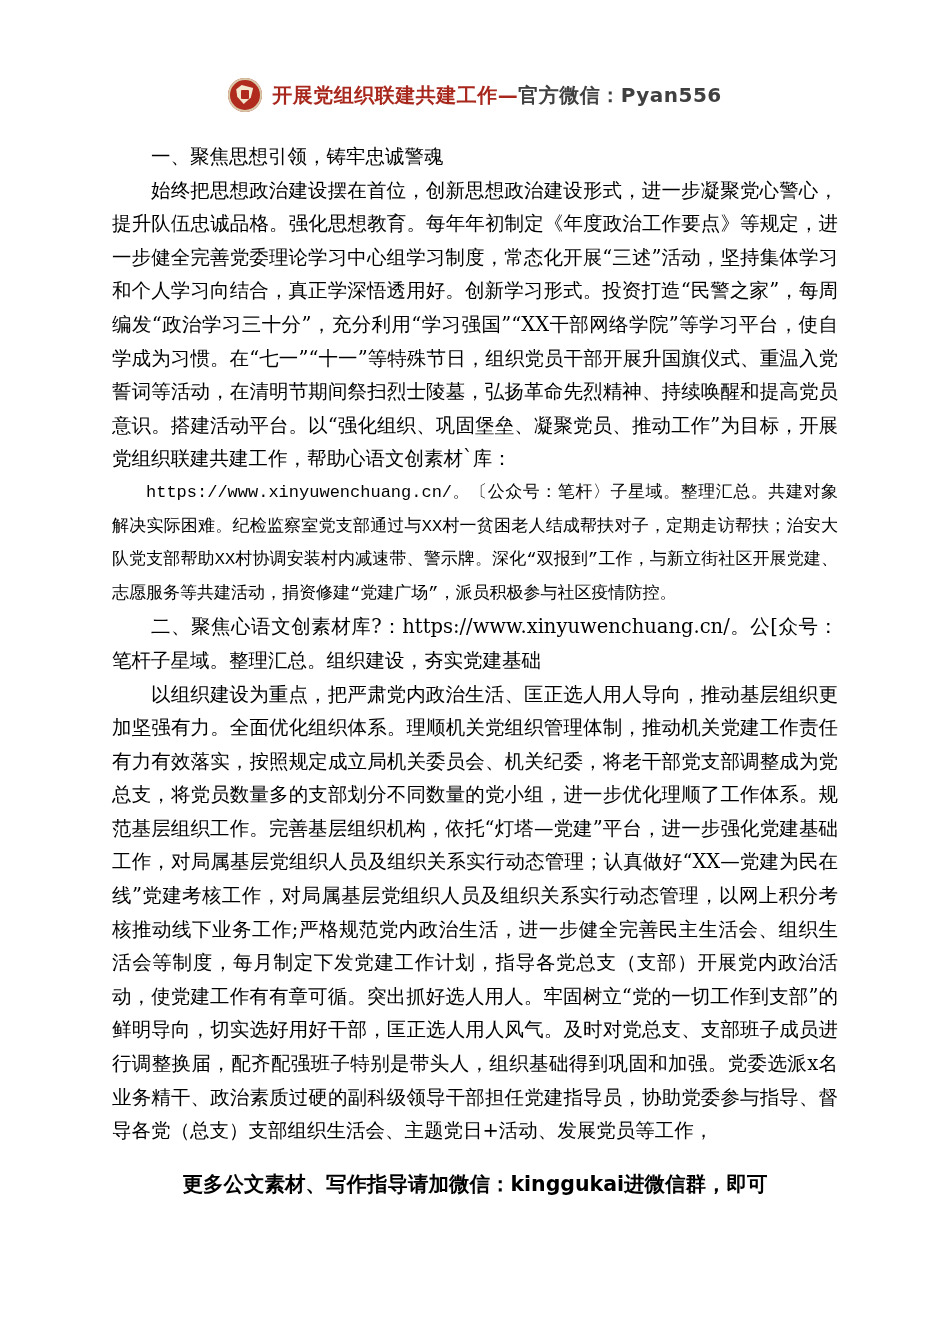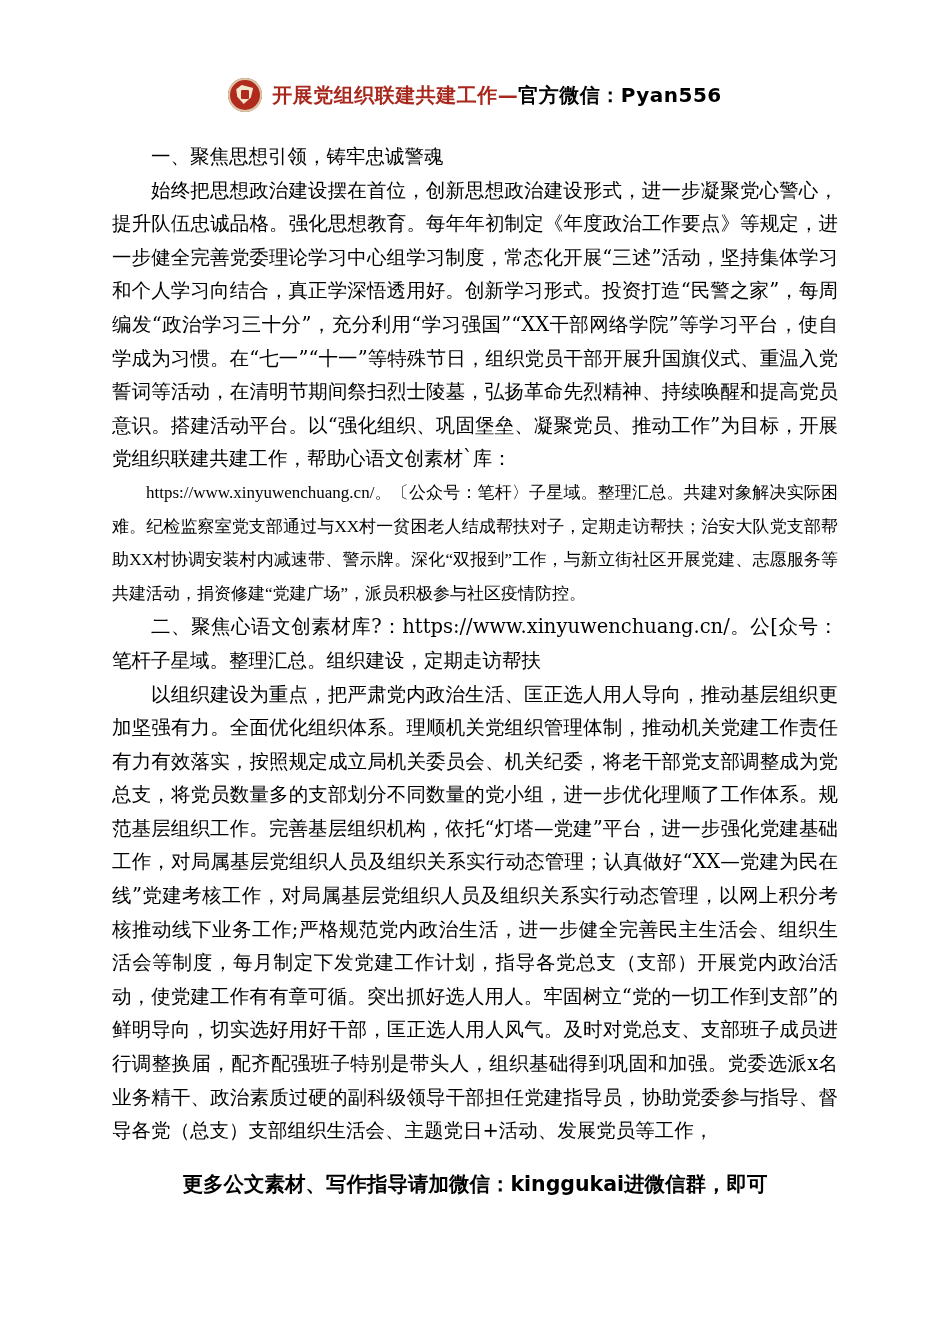--- a/index.html
+++ b/index.html
@@ -60,40 +60,40 @@
     border-radius: 1px;
   }
   .wm-text {
     font-family: "DejaVu Sans", "Liberation Sans", sans-serif;
     font-weight: bold;
     font-size: 20px;
     letter-spacing: 0.5px;
     color: #a8271c;
     white-space: nowrap;
   }
-  .wm-text .wx { color: #000000; }
+  .wm-text .wx { color: #404040; }
 
   
   .content {
     margin-top: 26px;
     font-size: 19.5px;
     line-height: 33.6px;
     text-align: justify;
     text-justify: inter-ideograph;
   }
   .content p {
     margin: 0;
     text-indent: 2em;
   }
   .content p.heading {
     font-weight: normal;
     margin-top: 28px;
   }
   .mono {
-    font-family: Liberation Serif, serif;
+    font-family: Liberation Mono, monospace;
     font-size: 17px;
     letter-spacing: 0;
   }
 
   
   .promo {
     margin-top: 20px;
     font-family: "DejaVu Sans", "Liberation Sans", sans-serif;
     font-weight: bold;
     font-size: 20.5px;
@@ -110,21 +110,21 @@
 
   <div class="wm wm-top">
     <div class="wm-logo"></div>
     <div class="wm-text"><span>开展党组织联建共建工作—</span><span class="wx">官方微信：Pyan556</span></div>
   </div>
 
   <div class="content">
     <p class="heading">一、聚焦思想引领，铸牢忠诚警魂</p>
     <p>始终把思想政治建设摆在首位，创新思想政治建设形式，进一步凝聚党心警心，提升队伍忠诚品格。强化思想教育。每年年初制定《年度政治工作要点》等规定，进一步健全完善党委理论学习中心组学习制度，常态化开展“三述”活动，坚持集体学习和个人学习向结合，真正学深悟透用好。创新学习形式。投资打造“民警之家”，每周编发“政治学习三十分”，充分利用“学习强国”“XX干部网络学院”等学习平台，使自学成为习惯。在“七一”“十一”等特殊节日，组织党员干部开展升国旗仪式、重温入党誓词等活动，在清明节期间祭扫烈士陵墓，弘扬革命先烈精神、持续唤醒和提高党员意识。搭建活动平台。以“强化组织、巩固堡垒、凝聚党员、推动工作”为目标，开展党组织联建共建工作，帮助心语文创素材`库：</p>
     <p class="mono">https://www.xinyuwenchuang.cn/。〔公众号：笔杆〉子星域。整理汇总。共建对象解决实际困难。纪检监察室党支部通过与XX村一贫困老人结成帮扶对子，定期走访帮扶；治安大队党支部帮助XX村协调安装村内减速带、警示牌。深化“双报到”工作，与新立街社区开展党建、志愿服务等共建活动，捐资修建“党建广场”，派员积极参与社区疫情防控。</p>
-    <p>二、聚焦心语文创素材库?：https://www.xinyuwenchuang.cn/。公[众号：笔杆子星域。整理汇总。组织建设，定期走访帮扶</p>
+    <p>二、聚焦心语文创素材库?：https://www.xinyuwenchuang.cn/。公[众号：笔杆子星域。整理汇总。组织建设，夯实党建基础</p>
     <p>以组织建设为重点，把严肃党内政治生活、匡正选人用人导向，推动基层组织更加坚强有力。全面优化组织体系。理顺机关党组织管理体制，推动机关党建工作责任有力有效落实，按照规定成立局机关委员会、机关纪委，将老干部党支部调整成为党总支，将党员数量多的支部划分不同数量的党小组，进一步优化理顺了工作体系。规范基层组织工作。完善基层组织机构，依托“灯塔—党建”平台，进一步强化党建基础工作，对局属基层党组织人员及组织关系实行动态管理；认真做好“XX—党建为民在线”党建考核工作，对局属基层党组织人员及组织关系实行动态管理，以网上积分考核推动线下业务工作;严格规范党内政治生活，进一步健全完善民主生活会、组织生活会等制度，每月制定下发党建工作计划，指导各党总支（支部）开展党内政治活动，使党建工作有有章可循。突出抓好选人用人。牢固树立“党的一切工作到支部”的鲜明导向，切实选好用好干部，匡正选人用人风气。及时对党总支、支部班子成员进行调整换届，配齐配强班子特别是带头人，组织基础得到巩固和加强。党委选派x名业务精干、政治素质过硬的副科级领导干部担任党建指导员，协助党委参与指导、督导各党（总支）支部组织生活会、主题党日+活动、发展党员等工作，</p>
   </div>
 
   <div class="promo">
     <div>更多公文素材、写作指导请加微信：kinggukai进微信群，即可</div>
 
   </div>
 
 </div>
 

